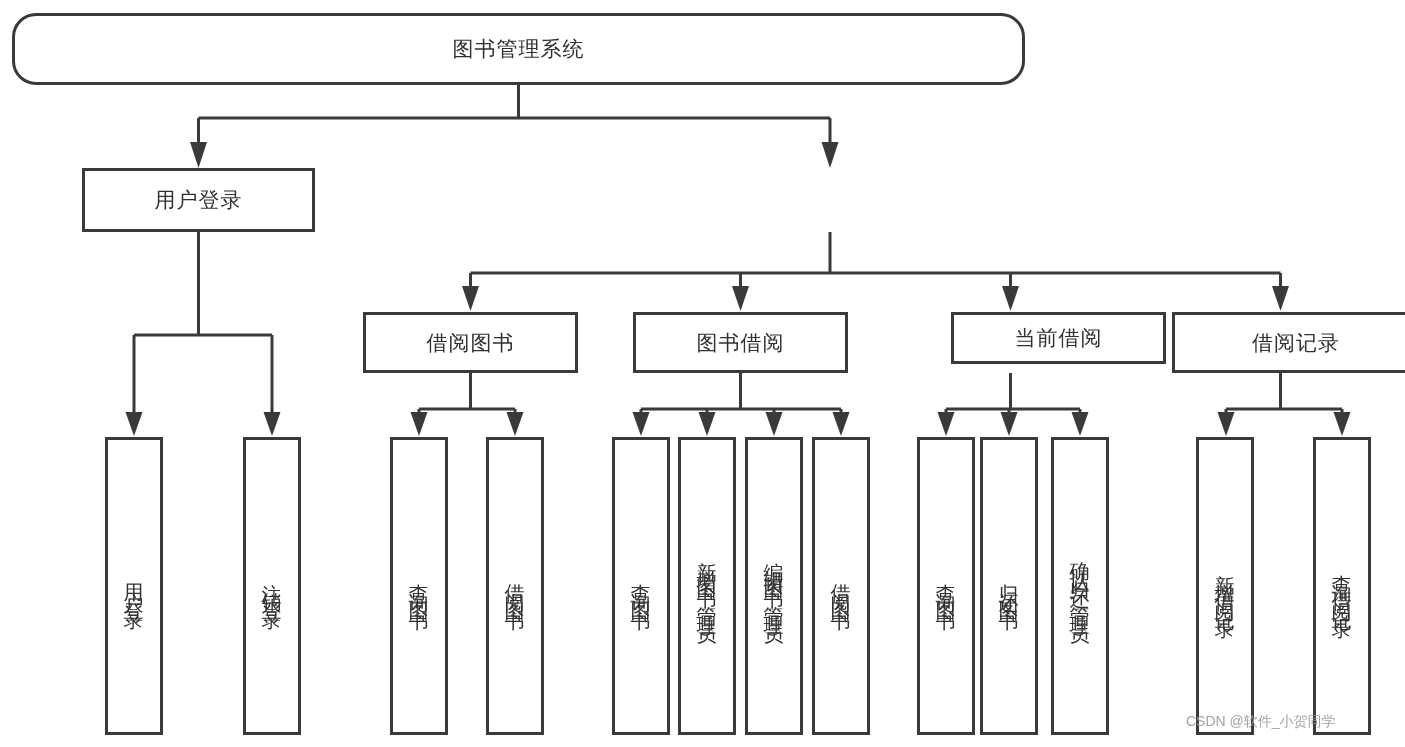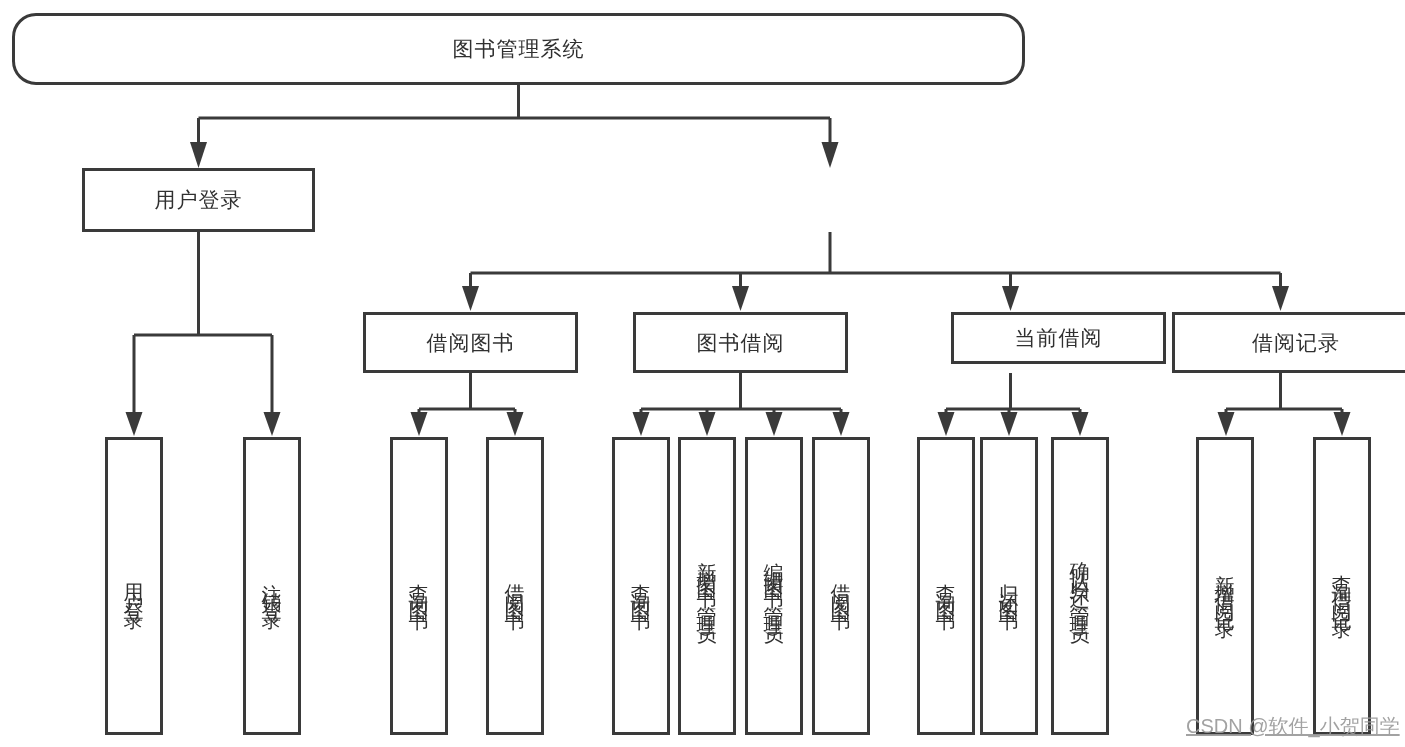--- a/index.html
+++ b/index.html
@@ -34,26 +34,25 @@
   .vtext {
     writing-mode: vertical-rl;
     text-orientation: mixed;
     font-size: 20px;
     letter-spacing: 9px;
     line-height: 1.1;
   }
   .watermark {
     position: absolute;
     left: 1186px; top: 713px;
-    font-size: 20px;
+    font-size: 14px;
     color: #9b9b9b;
     opacity: 0.92;
     z-index: 5;
     white-space: nowrap;
-    text-decoration: underline;
   }
 </style>
 </head>
 <body>
 
 <div class="canvas">
 
   <svg class="connectors" width="1405" height="747" viewBox="0 0 1405 747" xmlns="http://www.w3.org/2000/svg">
     <path d="M518.5 69 V118 M198.5 118 H830 M198.5 118 V146 M830 118 V146
          M198.5 232 V335 M134 335 H272 M134 335 V414 M272 335 V414

